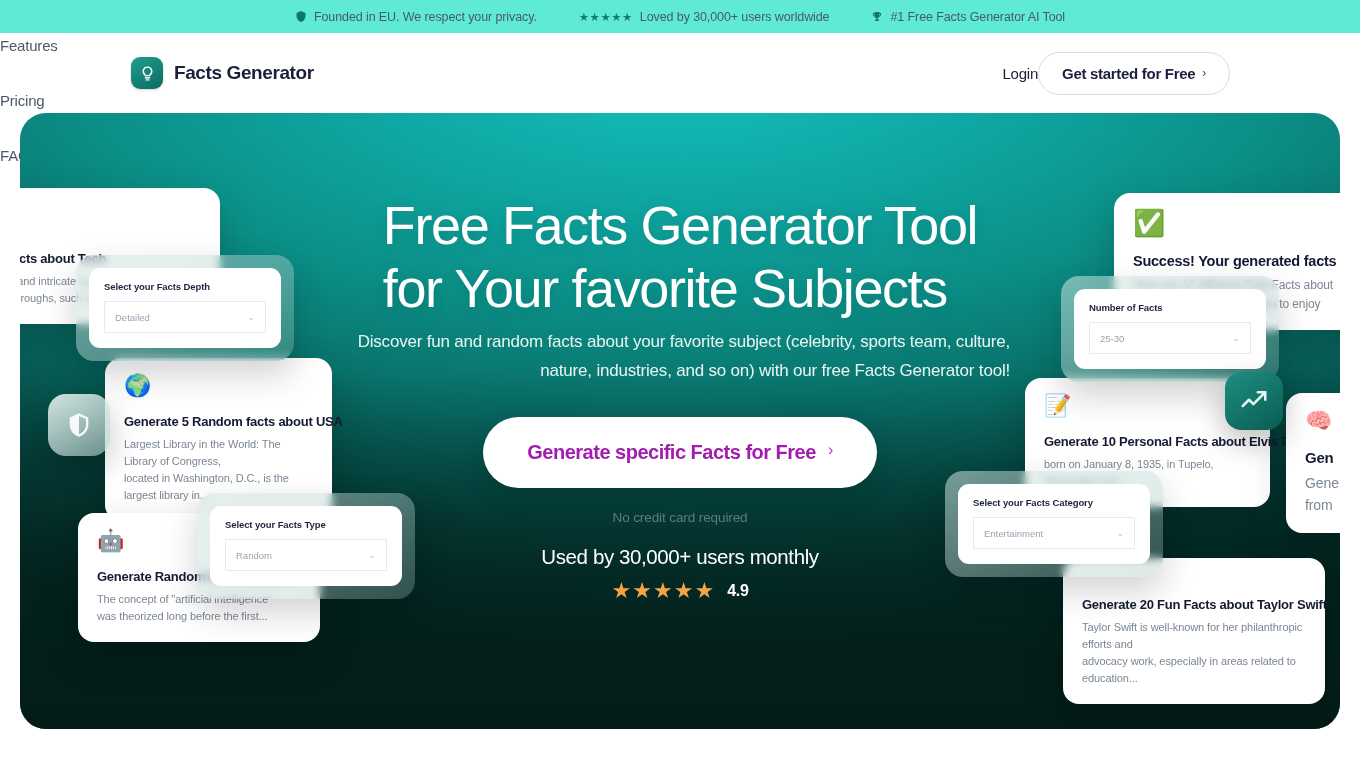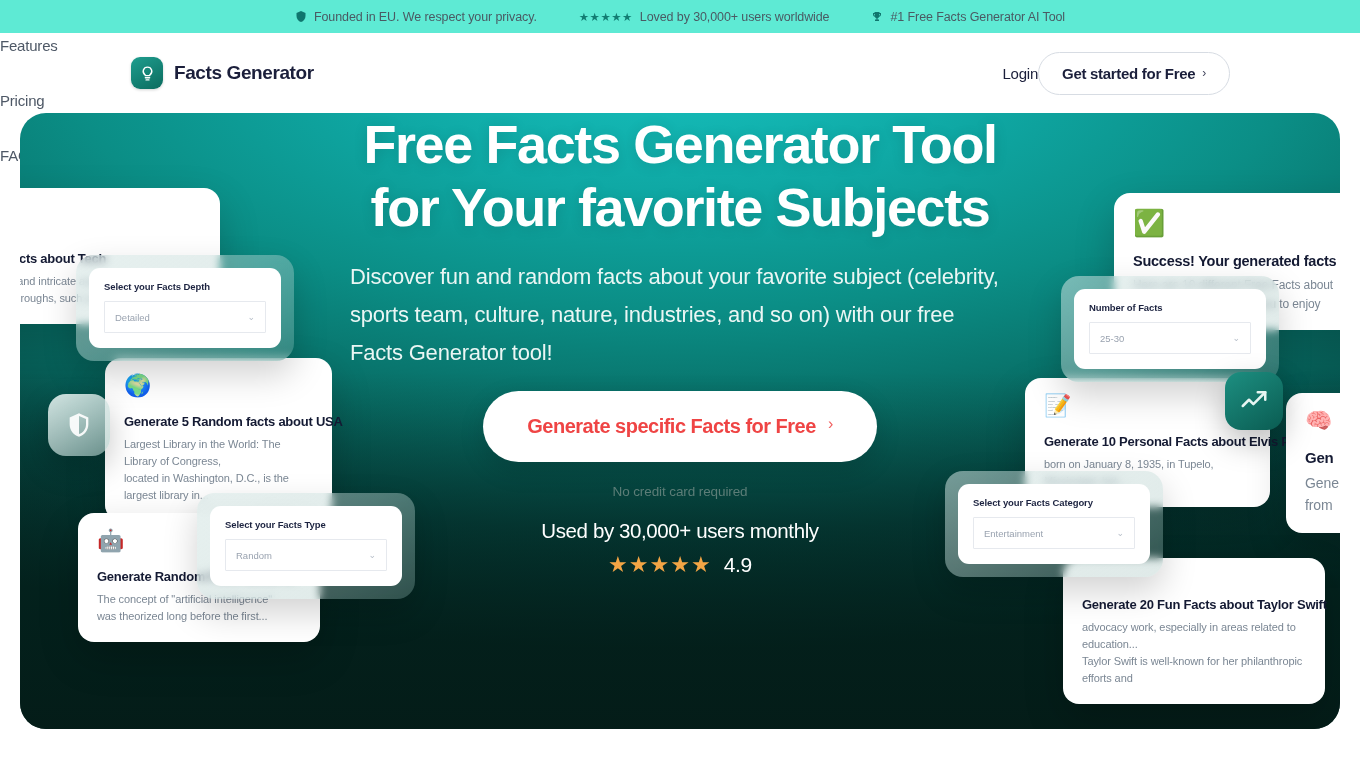--- a/index.html
+++ b/index.html
@@ -93,34 +93,35 @@
 
   
   .hero-center {
     position: absolute; inset: 0;
     display: flex; flex-direction: column; align-items: center;
     z-index: 40;
     pointer-events: none;
   }
   .hero-center > * { pointer-events: auto; }
   .hero-title {
-    font-size: 54px; line-height: 1.16; font-weight: 700;
-    color: #ffffff; text-align: center; letter-spacing: -1.4px;
+    margin-top: 81px;
+    font-size: 54px; line-height: 1.16; font-weight: 400;
+    color: #ffffff; text-align: left; letter-spacing: -1.4px;
     text-shadow: 0 2px 14px rgba(0,0,0,.13);
     max-width: 740px;
   }
   .hero-sub {
-    margin-top: 20px;
-    font-size: 22px; line-height: 1.72; font-weight: 400;
-    color: #eaf6f4; text-align: left; letter-spacing: -0.2px;
+    margin-top: 8px;
+    font-size: 17px; line-height: 1.72; font-weight: 400;
+    color: #eaf6f4; text-align: right; letter-spacing: -0.2px;
     max-width: 660px;
   }
   .hero-cta {
-    margin-top: 19px;
-    background: #ffffff; color: #ef4444;
+    margin-top: 31px;
+    background: #ffffff; color: #a21caf;
     border: none; border-radius: 999px;
     padding: 24px 44px;
     font-size: 20px; font-weight: 700; letter-spacing: -0.5px;
     display: flex; align-items: flex-start; gap: 12px;
     cursor: pointer;
     box-shadow: 0 8px 26px rgba(0,0,0,.14);
     font-family: "Liberation Sans", sans-serif;
   }
   .hero-cta .chev { font-size: 16px; font-weight: 400; }
   .no-card {
@@ -130,21 +131,21 @@
   .used-by {
     margin-top: 20px;
     font-size: 20.5px; font-weight: 500; color: #ffffff; letter-spacing: -0.4px;
   }
   .rating-row {
     margin-top: 9px;
     display: flex; align-items: center; gap: 12px;
   }
   .rating-stars { color: #f5a councils; }
   .rating-stars { color: #f3a545; font-size: 22px; letter-spacing: 1px; }
-  .rating-value { color: #ffffff; font-size: 21px; font-weight: 400; letter-spacing: -0.3px; }
+  .rating-value { color: #ffffff; font-size: 16px; font-weight: 700; letter-spacing: -0.3px; }
 
   
   .fc {
     position: absolute;
     background: #fff;
     border-radius: 16px;
     box-shadow: 0 16px 40px rgba(0,0,0,.20);
     padding: 17px 19px;
     z-index: 10;
   }
@@ -305,22 +306,22 @@
     <div class="fc-title" style="font-size:15px;">Gen</div>
     <div class="fc-body" style="font-size:14px;">
       <div>Gene</div>
       <div>from</div>
     </div>
   </div>
 
   <div class="fc" style="left:1043px; top:445px; width:262px; padding-top:22px;">
     <div class="fc-title">Generate 20 Fun Facts about Taylor Swift</div>
     <div class="fc-body">
+      <div>Taylor Swift is well-known for her philanthropic efforts and</div>
       <div>advocacy work, especially in areas related to education...</div>
-      <div>Taylor Swift is well-known for her philanthropic efforts and</div>
     </div>
   </div>
 
   <div class="sel" style="left:56px; top:142px; width:218px;">
     <div class="sel-inner">
       <div class="sel-label">Select your Facts Depth</div>
       <div class="sel-box">
         <span>Detailed</span>
         <span class="sel-chev">⌄</span>
       </div>

